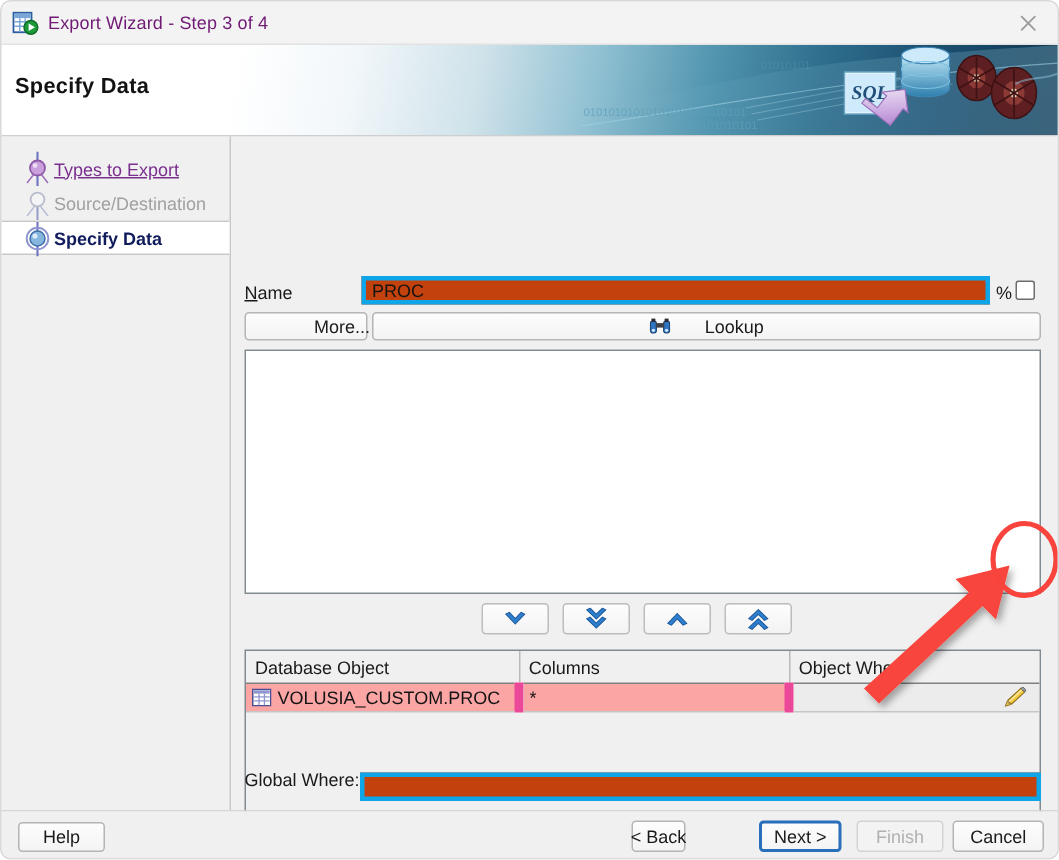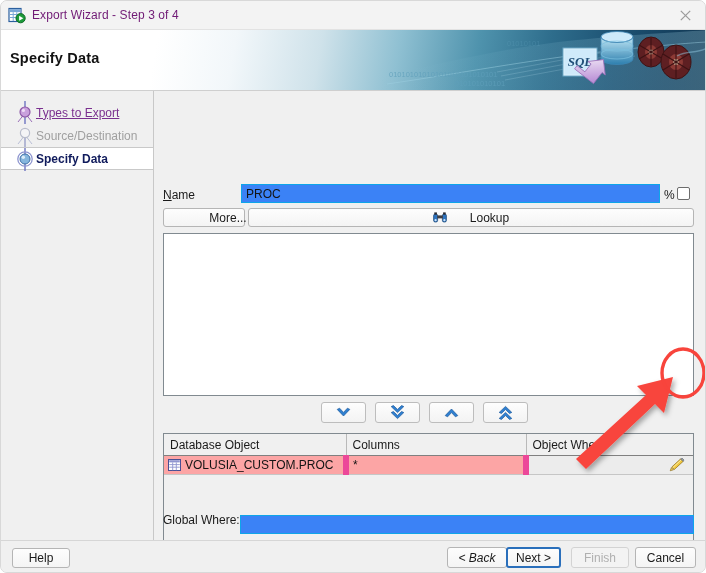--- a/index.html
+++ b/index.html
@@ -139,22 +139,22 @@
 
   .lbl {
     position: absolute;
     font-size: 12px;
     color: #1a1a1a;
   }
 
   input.txt {
     position: absolute;
     box-sizing: border-box;
-    border: 1px solid #0ea5e9;
-    background: #3b82f6;
+    border: 3px solid #0ea5e9;
+    background: #c2410c;
     font-family: "Liberation Sans", sans-serif;
     font-size: 12px;
     color: #141414;
     padding: 0 4px;
     outline: none;
   }
 
   .btn {
     position: absolute;
     box-sizing: border-box;
@@ -519,21 +519,21 @@
       </table>
     </div>
 
     <span class="lbl" style="left:8px; top:408px;margin-top:14px;">Global Where:</span>
     <input class="txt" type="text" style="left: 85px; top: 424px; width: 454px; height: 19px;" value="">
   </div>
 
   <div class="footer-sep"></div>
   <div class="footerbar">
     <div class="btn" style="left:11px; top:7px; width:58px; height:20px;">Help</div>
-    <div class="btn" style="left:446px; top:6px; width:60px; height:21px;font-style:italic;">&lt; Back</div>
+    <div class="btn" style="left:420px; top:6px; width:36px; height:21px;">&lt; Back</div>
     <div class="btn focused" style="left:505px; top:6px; width:55px; height:21px;">Next &gt;</div>
     <div class="btn disabled" style="left:570px; top:6px; width:58px; height:21px;">Finish</div>
     <div class="btn" style="left:634px; top:6px; width:61px; height:21px;">Cancel</div>
   </div>
 
   <svg class="annot" width="706" height="573" viewBox="0 0 706 573">
     <defs>
       <filter id="dshadow" x="-40%" y="-40%" width="190%" height="190%">
         <feDropShadow dx="2.5" dy="3" stdDeviation="2.4" flood-color="#000000" flood-opacity=".32"></feDropShadow>
       </filter>

